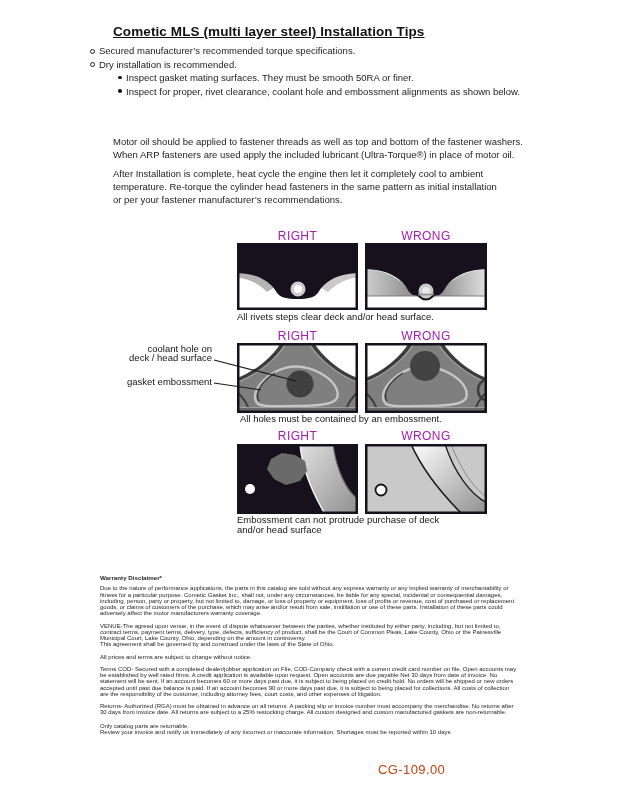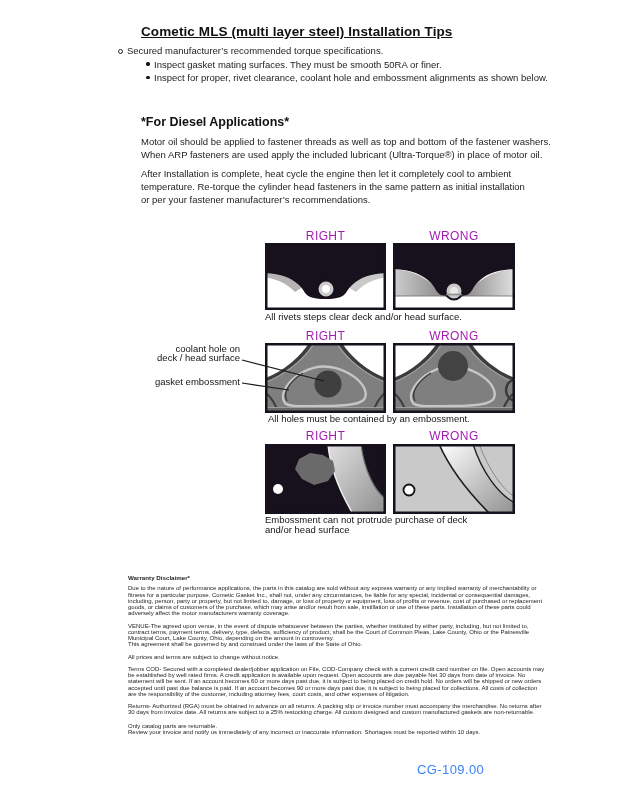--- a/index.html
+++ b/index.html
@@ -1,18 +1,18 @@
 <!DOCTYPE html>
 <html><head>
 <meta charset="utf-8">
 <style>
   html,body { margin:0; padding:0; background:#ffffff; }
   .page {
     position:relative; width:560px; height:800px; background:#ffffff;
-    font-family:"Liberation Sans", sans-serif; color:#1c1c1c; overflow:hidden;margin-left:28px;
+    font-family:"Liberation Sans", sans-serif; color:#1c1c1c; overflow:hidden;
   }
   .title {
     position:absolute; left:113px; top:24px; margin:0;
     font-size:13.5px; font-weight:bold; text-decoration:underline;
     letter-spacing:0.1px; color:#111;
   }
   .intro { position:absolute; left:90px; top:44px; font-size:9.5px; line-height:13.5px; }
   .b { position:relative; padding-left:9px; white-space:nowrap; }
   .b::before {
     content:""; position:absolute; left:0; top:4.5px; width:3.2px; height:3.2px;
@@ -30,36 +30,36 @@
   .dg-box { position:absolute; }
   .cap { position:absolute; font-size:9.5px; line-height:9.8px; color:#141414; }
   .cap div { white-space:nowrap; }
   .lbl { position:absolute; left:98px; width:114px; text-align:right; font-size:9.5px; line-height:9.3px; color:#141414; }
   .lbl div { white-space:nowrap; }
   .overlay { position:absolute; left:0; top:0; width:618px; height:800px; pointer-events:none; }
   .warranty { position:absolute; left:100px; top:575px; width:434px; font-size:6px; line-height:6.25px; color:#1e1e1e; }
   .warranty .wh { font-weight:bold; margin-bottom:4px; font-size:6.2px; }
   .warranty .wp { margin-bottom:6px; }
   .warranty .wp div { white-space:nowrap; }
-  .footer { position:absolute; left:389px; top:762px; font-size:13px; letter-spacing:0.4px; color:#3b82f6; }
+  .footer { position:absolute; left:378px; top:762px; font-size:13px; letter-spacing:0.4px; color:#c2410c; }
 </style>
 </head>
 <body>
 
 <div class="page">
 
   <h1 class="title">Cometic MLS (multi layer steel) Installation Tips</h1>
 
   <div class="intro">
     <div class="b">Secured manufacturer’s recommended torque specifications.</div>
+    <div class="b">Dry installation is recommended.</div>
     <div class="sb">Inspect gasket mating surfaces.  They must be smooth 50RA or finer.</div>
     <div class="sb">Inspect for proper, rivet clearance, coolant hole and embossment alignments as shown below.</div>
   </div>
 
-  <h2 class="diesel-h">*For Diesel Applications*</h2>
   <div class="para" style="top:135px;">
       <div>Motor oil should be applied to fastener threads as well as top and bottom of the fastener washers.</div>
       <div>When ARP fasteners are used apply the included lubricant (Ultra-Torque®) in place of motor oil.</div>
     </div>
   <div class="para" style="top:167px;">
       <div>After Installation is complete, heat cycle the engine then let it completely cool to ambient</div>
       <div>temperature. Re-torque the cylinder head fasteners in the same pattern as initial installation</div>
       <div>or per your fastener manufacturer’s recommendations.</div>
     </div>
 

